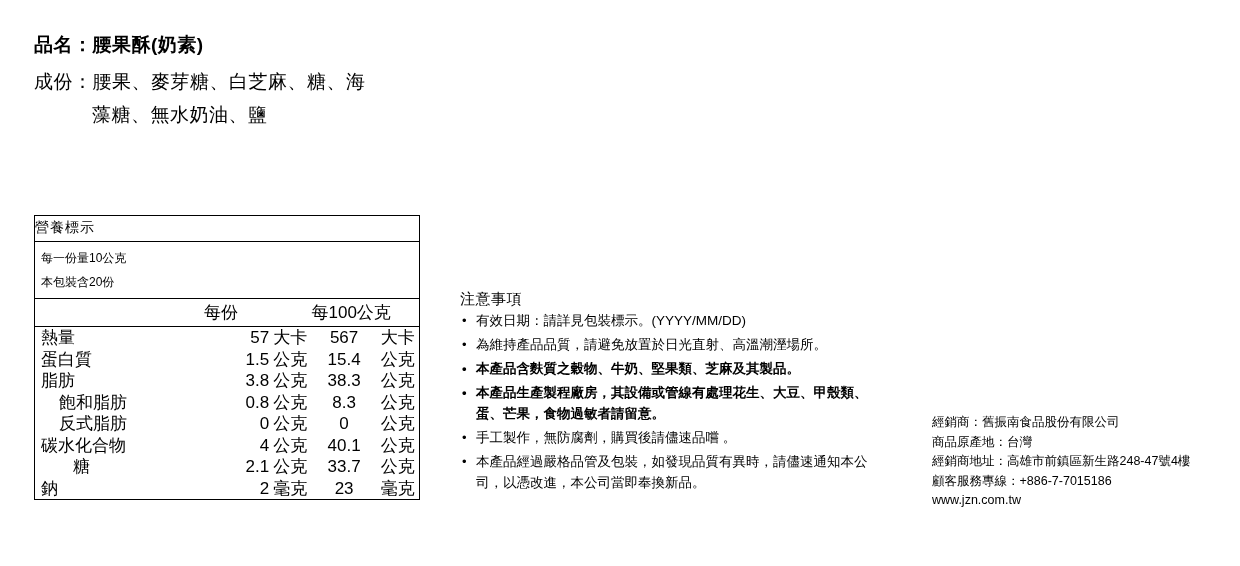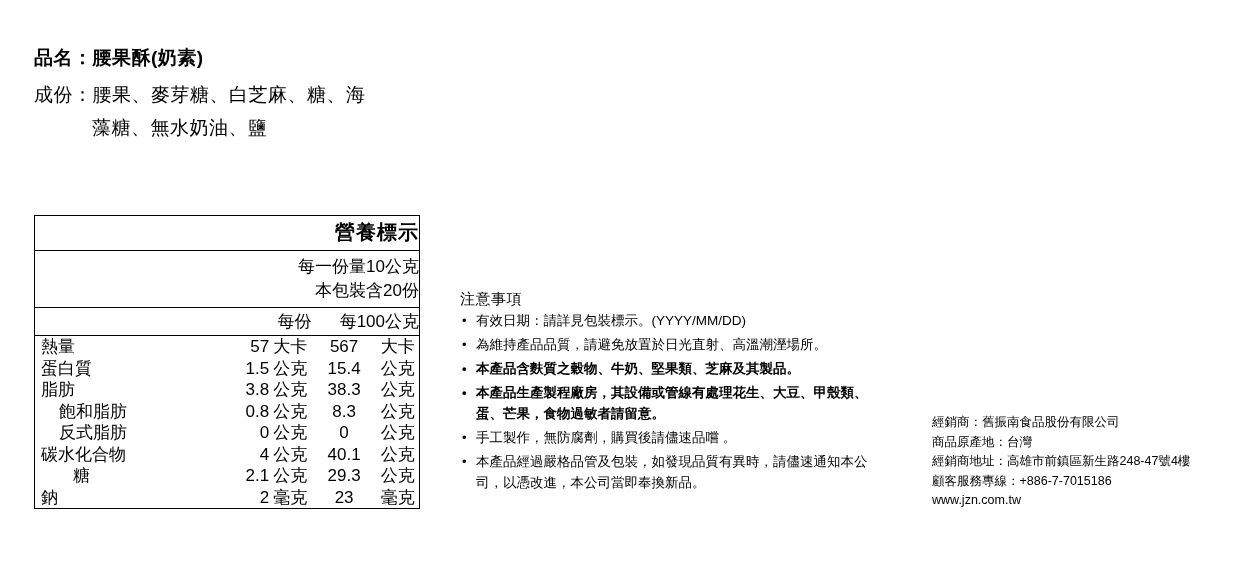--- a/index.html
+++ b/index.html
@@ -13,21 +13,21 @@
     font-family: "Liberation Sans", "DejaVu Sans", sans-serif;
     color: #000000;
     position: relative;
     overflow: hidden;
   }
 
   
   #left-column {
     position: absolute;
     left: 34px;
-    top: 44px;
+    top: 31px;
     width: 400px;
   }
 
   .product-line {
     font-size: 19px;
     font-weight: bold;
     line-height: 28px;
     margin-bottom: 6px;
     letter-spacing: 0.5px;
   }
@@ -52,49 +52,47 @@
   #nutrition-table {
     position: absolute;
     left: 34px;
     top: 215px;
     width: 386px;
     border: 1.5px solid #000;
     box-sizing: border-box;
     font-size: 17px;
   }
   .nt-title {
-    text-align: right;
-    font-size: 20px;
+    text-align: left;
+    font-size: 14px;
     padding: 3px 0 4px 0;
     border-bottom: 1.5px solid #000;
     letter-spacing: 1px;
-    font-weight: bold;
   }
   .nt-serving {
     padding: 4px 0 4px 6px;
     line-height: 24px;
     border-bottom: 1.5px solid #000;
-    font-size: 17px;
-    text-align: right;
+    font-size: 12px;
   }
   .nt-grid {
     width: 100%;
     border-collapse: collapse;
     font-size: 17px;
   }
   .nt-grid th, .nt-grid td {
     padding: 0;
     font-weight: normal;
     vertical-align: bottom;
   }
   .nt-grid thead th {
     padding-bottom: 2px;
     padding-top: 2px;
     border-bottom: 1.5px solid #000;
-    text-align: right;
+    text-align: left;
   }
   .col-name { width: 44%; text-align: left; padding-left: 6px !important; }
   .col-num  { width: 17%; text-align: right; }
   .col-unit { width: 11%; text-align: left; padding-left: 4px !important; }
   .col-num2 { width: 17%; text-align: center; }
   .col-unit2{ width: 11%; text-align: left; padding-left: 4px !important; }
 
   .nt-grid tbody tr td {
     line-height: 21.5px;
   }
@@ -213,21 +211,21 @@
           <td class="col-name">碳水化合物</td>
           <td class="col-num">4</td>
           <td class="col-unit">公克</td>
           <td class="col-num2">40.1</td>
           <td class="col-unit2">公克</td>
         </tr>
         <tr class="indent2">
           <td class="col-name">糖</td>
           <td class="col-num">2.1</td>
           <td class="col-unit">公克</td>
-          <td class="col-num2">29.3</td>
+          <td class="col-num2">33.7</td>
           <td class="col-unit2">公克</td>
         </tr>
         <tr>
           <td class="col-name">鈉</td>
           <td class="col-num">2</td>
           <td class="col-unit">毫克</td>
           <td class="col-num2">23</td>
           <td class="col-unit2">毫克</td>
         </tr>
       </tbody>

